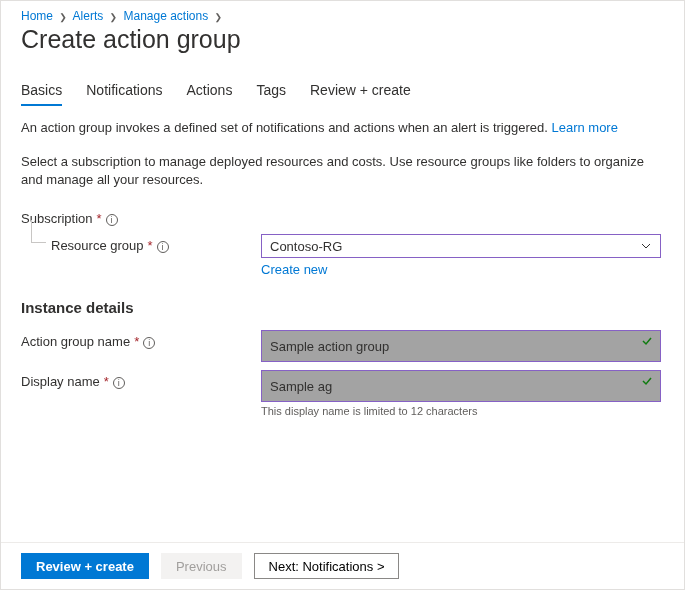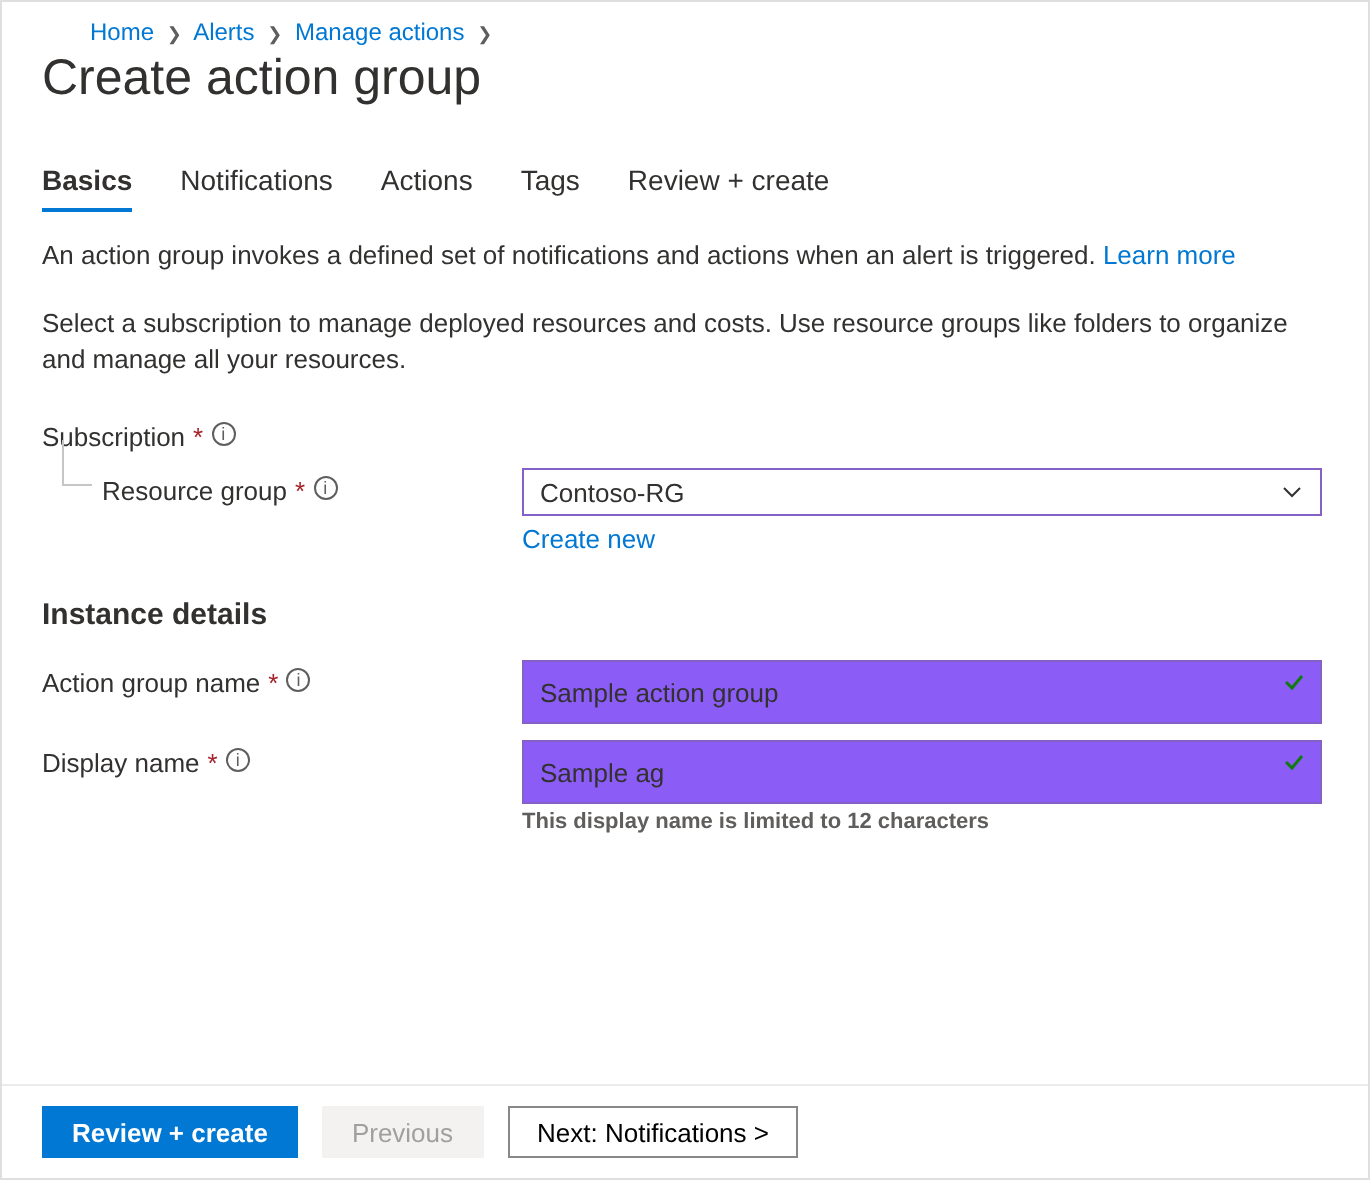--- a/index.html
+++ b/index.html
@@ -14,21 +14,20 @@
     border: 1px solid #e1dfdd;
     position: relative;
   }
   .content {
     padding: 8px 20px 0 20px;
   }
   .breadcrumb {
     font-size: 12px;
     color: #605e5c;
     margin-bottom: 2px;
-    margin-left: 24px;
   }
   .breadcrumb a {
     color: #0078d4;
     text-decoration: none;
   }
   .breadcrumb .sep {
     color: #605e5c;
     font-size: 9px;
     margin: 0 3px;
     display: inline-block;
@@ -47,21 +46,21 @@
   }
   .tab {
     font-size: 14px;
     color: #323130;
     padding-bottom: 6px;
     cursor: pointer;
     border-bottom: 2px solid transparent;
   }
   .tab.active {
     border-bottom: 2px solid #0078d4;
-    font-weight: 700;
+    font-weight: 400;
   }
   .intro {
     font-size: 13px;
     color: #323130;
     margin-bottom: 18px;
   }
   .intro a { color: #0078d4; text-decoration: none; }
   h2.section {
     font-size: 15px;
     font-weight: 600;
@@ -77,21 +76,21 @@
     display: flex;
     align-items: flex-start;
     margin-bottom: 8px;
   }
   .field-label {
     width: 240px;
     flex-shrink: 0;
     padding-top: 4px;
     font-size: 13px;
     display: flex;
-    align-items: flex-start;
+    align-items: flex-end;
     gap: 4px;
   }
   .field-label.indented {
     padding-left: 30px;
     position: relative;
   }
   .field-label.indented::before {
     content: "";
     position: absolute;
     left: 10px;
@@ -133,21 +132,21 @@
   }
   .select .chev {
     position: absolute;
     right: 8px;
     top: 5px;
   }
   .input {
     width: 100%;
     height: 32px;
     border: 1px solid #8661c5;
-    background: #8b5cf6;
+    background: #a3a3a3;
     padding: 0 24px 0 8px;
     font-size: 13px;
     color: #323130;
     display: flex;
     align-items: center;
     position: relative;
   }
   .input .check {
     position: absolute;
     right: 6px;
@@ -159,21 +158,20 @@
     font-size: 13px;
     text-decoration: none;
     display: inline-block;
     margin-top: 4px;
     cursor: pointer;
   }
   .helper {
     font-size: 11px;
     color: #605e5c;
     margin-top: 3px;
-    font-weight: bold;
   }
   .footer {
     position: absolute;
     left: 0; right: 0; bottom: 0;
     border-top: 1px solid #edebe9;
     padding: 10px 20px;
     display: flex;
     gap: 12px;
   }
   .btn {

